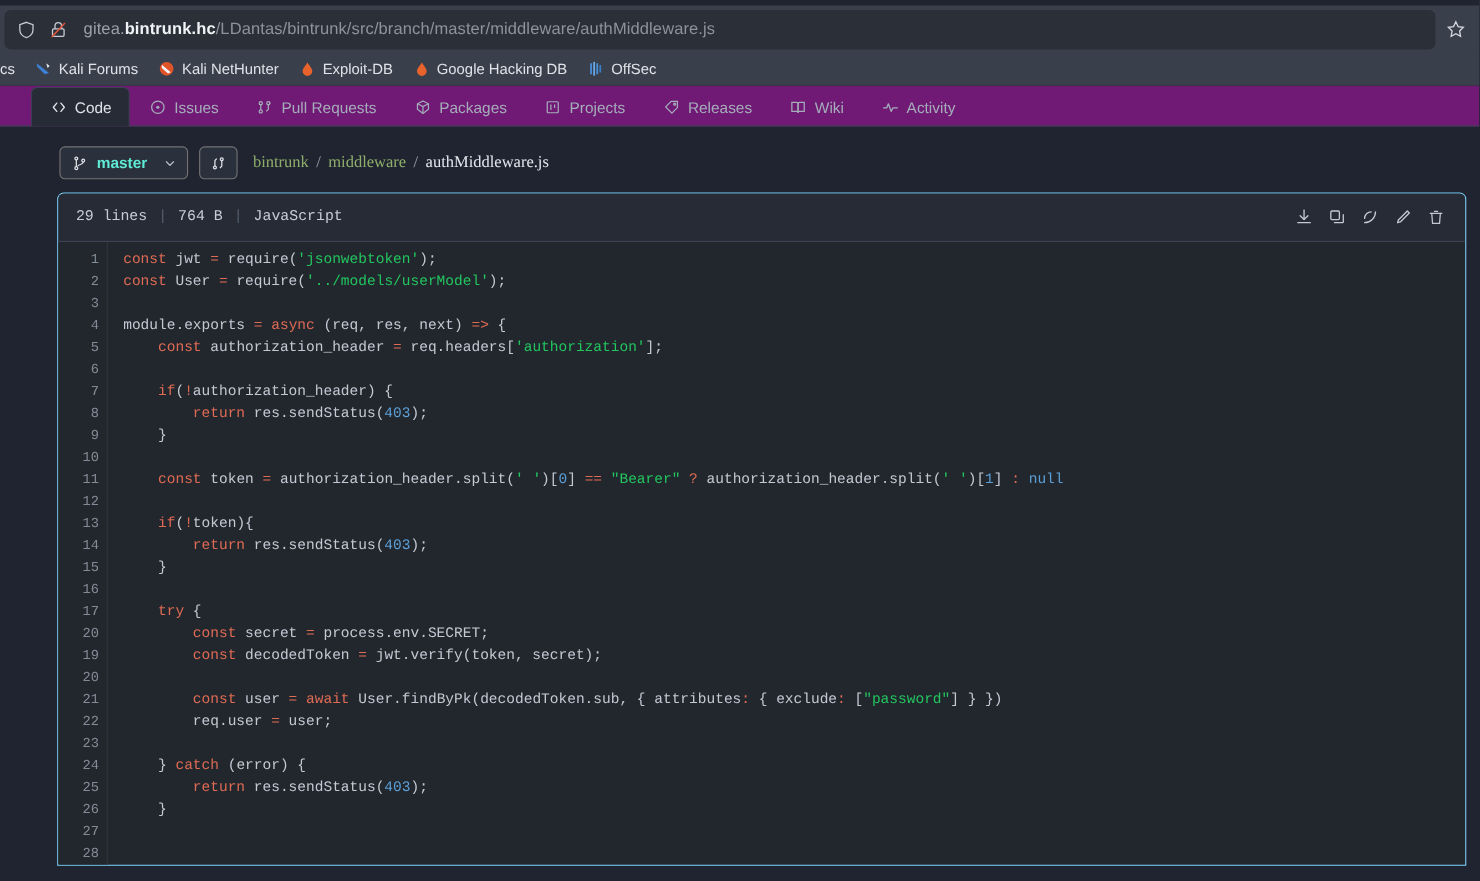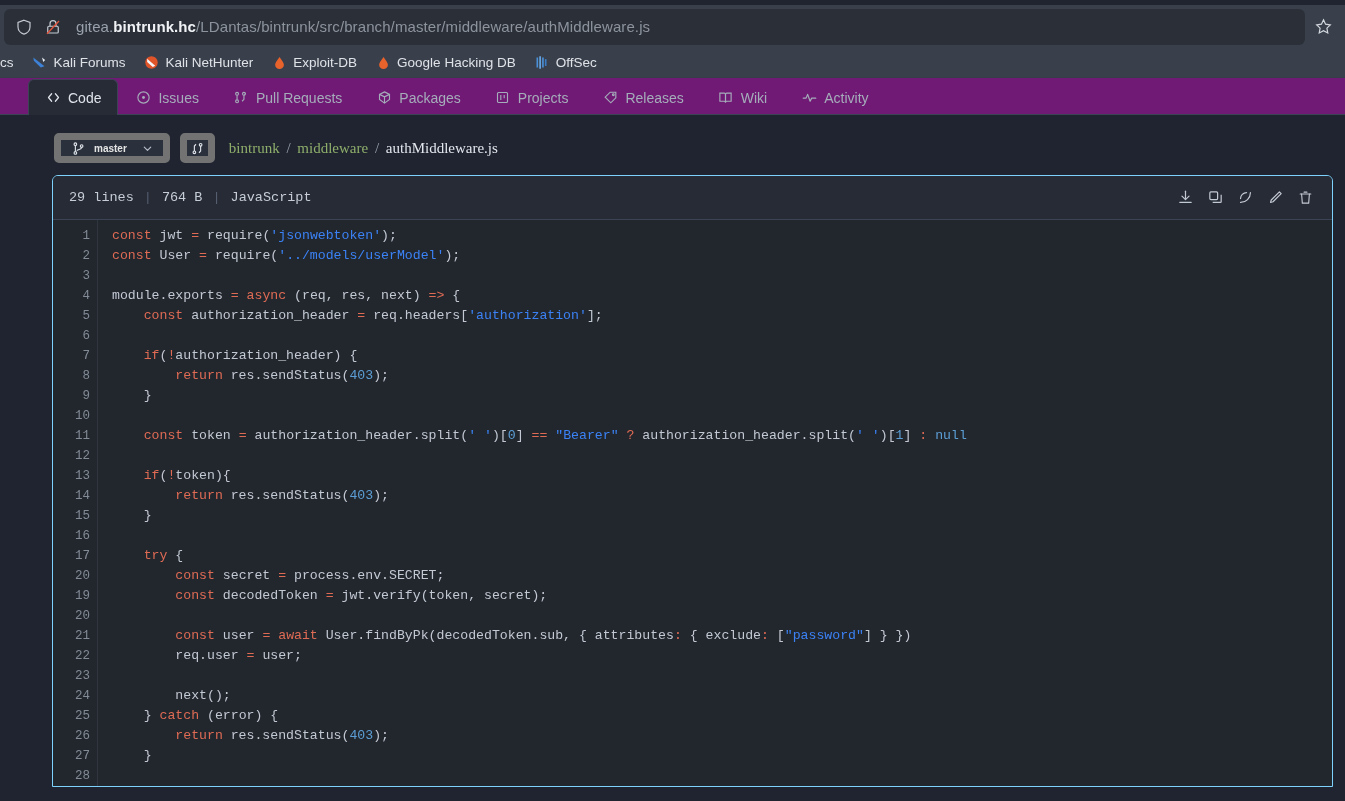--- a/index.html
+++ b/index.html
@@ -80,24 +80,24 @@
     color: #dfe3ea;
   }
   .nav-ico { width: 16px; height: 16px; display:flex;align-items:center;justify-content:center;}
 
   #breadcrumb-row {
     display: flex; align-items: center; gap: 10px;
     padding: 14px 0 0 54px;
     height: 52px;
   }
   .btn-box {
-    background: #2b313c; border: 7px solid #737373;
-    border-radius: 5px; color: #e5e5e5;
+    background: #2b313c; border: 1px solid #737373;
+    border-radius: 5px; color: #5eead4;
     display: flex; align-items: center; gap: 7px;
-    height: 30px; padding: 0 10px; font-size: 10px;
+    height: 30px; padding: 0 10px; font-size: 14px;
   }
   #branch-btn { font-weight: 700; min-width: 108px; justify-content: space-between;}
   #branch-btn .b-inner{display:flex;align-items:center;gap:8px;}
   #compare-btn { width: 35px; justify-content: center; padding: 0; }
   #crumbs { font-size: 15px; color: #d6dae1; margin-left: 4px; font-family: Liberation Serif, serif;}
   #crumbs .crumb-link { color: #8fae6b; }
   #crumbs .sep { color: #9aa2ae; margin: 0 3px; }
   #crumbs .crumb-file { color: #e3e7ed; }
 
   #file-box {
@@ -140,21 +140,21 @@
     font-size: 12.5px; color: #838b96; height: 20px; line-height: 20px;
     padding-right: 7px;
   }
   #code { flex: 1; padding: 6px 0 0 14px; overflow: hidden; }
   #code .ln {
     font-family: "Liberation Mono", monospace;
     font-size: 13.2px; height: 20px; line-height: 20px;
     color: #c3c9d3; white-space: pre;
   }
   .k { color: #e06b54; }      
-  .s { color: #3b82f6; }      
+  .s { color: #22c55e; }      
   .n { color: #5c9fd6; }      
   .o { color: #e06b54; }      
   .p { color: #c3c9d3; }      
 
   svg { display:block; }
 </style>
 </head>
 <body>
 
 <div id="browser-chrome">
@@ -461,21 +461,20 @@
           <div class="ln"><span class="p">        </span><span class="k">return</span><span class="p"> res.sendStatus(</span><span class="n">403</span><span class="p">);</span></div>
           <div class="ln"><span class="p">    }</span></div>
           <div class="ln">&nbsp;</div>
           <div class="ln"><span class="p">    </span><span class="k">try</span><span class="p"> {</span></div>
           <div class="ln"><span class="p">        </span><span class="k">const</span><span class="p"> secret </span><span class="o">=</span><span class="p"> process.env.SECRET;</span></div>
           <div class="ln"><span class="p">        </span><span class="k">const</span><span class="p"> decodedToken </span><span class="o">=</span><span class="p"> jwt.verify(token, secret);</span></div>
           <div class="ln">&nbsp;</div>
           <div class="ln"><span class="p">        </span><span class="k">const</span><span class="p"> user </span><span class="o">=</span><span class="p"> </span><span class="k">await</span><span class="p"> User.findByPk(decodedToken.sub, { attributes</span><span class="o">:</span><span class="p"> { exclude</span><span class="o">:</span><span class="p"> [</span><span class="s">"password"</span><span class="p">] } })</span></div>
           <div class="ln"><span class="p">        req.user </span><span class="o">=</span><span class="p"> user;</span></div>
           <div class="ln">&nbsp;</div>
-          <div class="ln"><span class="p">        next();</span></div>
           <div class="ln"><span class="p">    } </span><span class="k">catch</span><span class="p"> (error) {</span></div>
           <div class="ln"><span class="p">        </span><span class="k">return</span><span class="p"> res.sendStatus(</span><span class="n">403</span><span class="p">);</span></div>
           <div class="ln"><span class="p">    }</span></div>
           <div class="ln">&nbsp;</div>
           <div class="ln"></div>
         </div>
     </div>
   </div>
 </div>
 

